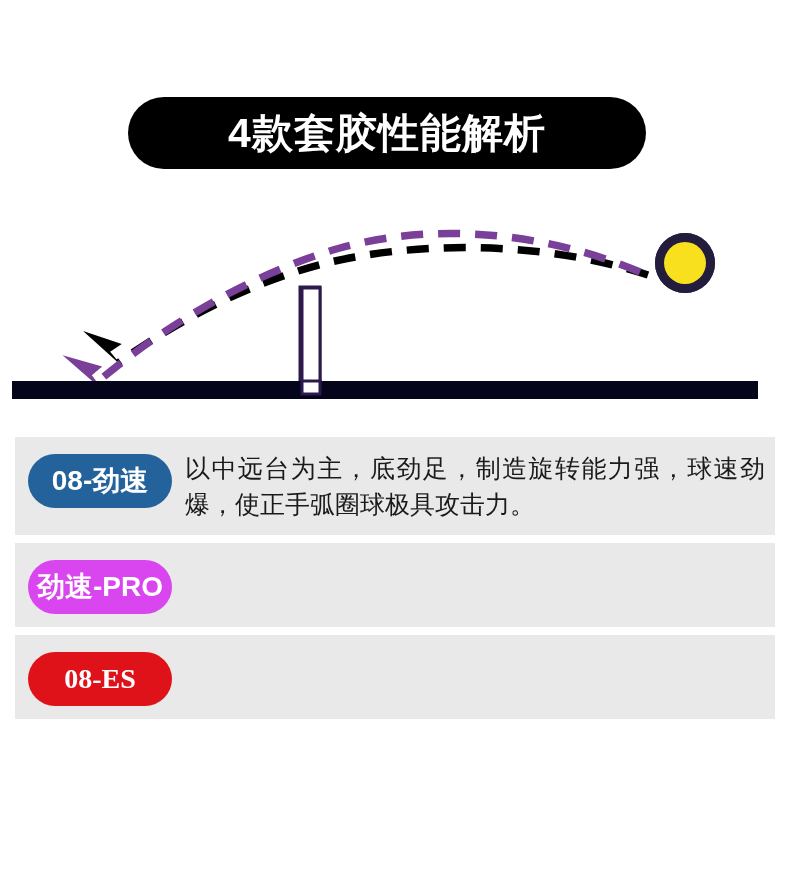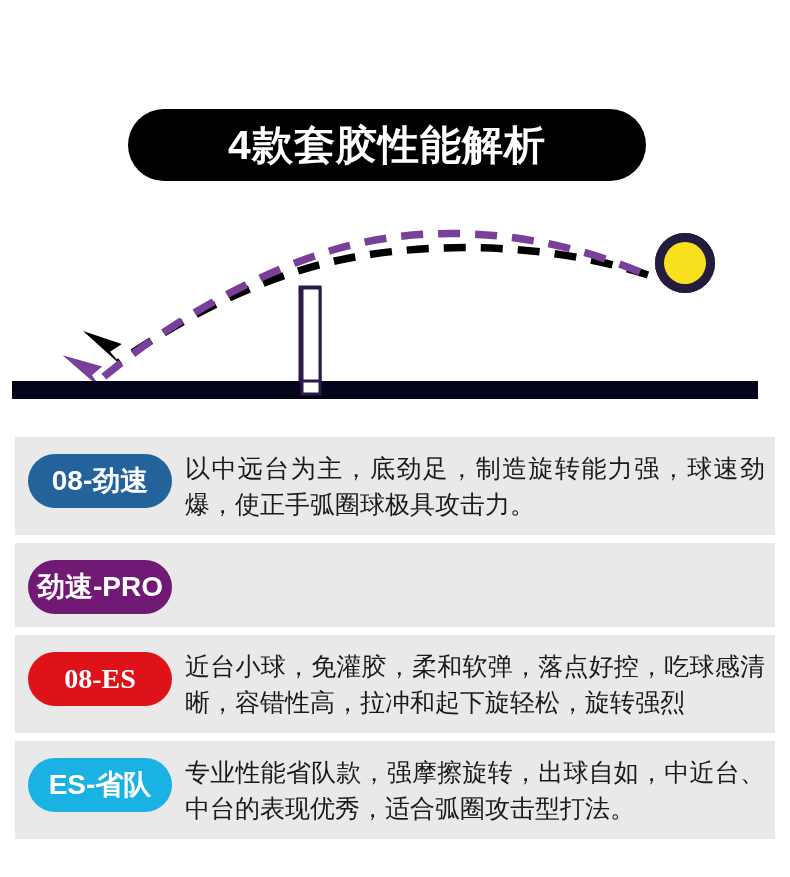--- a/index.html
+++ b/index.html
@@ -27,21 +27,20 @@
     position: absolute;
     left: 128px;
     top: 97px;
     width: 518px;
     height: 72px;
     background: #000000;
     border-radius: 36px;
     display: flex;
     align-items: center;
     justify-content: center;
-    margin-top: 12px;
   }
   #title-text {
     color: #ffffff;
     font-size: 41px;
     font-weight: bold;
     letter-spacing: 1px;
     line-height: 1;
     white-space: nowrap;
   }
 
@@ -88,21 +87,21 @@
     height: 54px;
     border-radius: 27px;
     color: #ffffff;
     font-size: 28px;
     font-weight: bold;
     white-space: nowrap;
     line-height: 1;
     letter-spacing: 0px;
   }
   .badge.b-blue   { background: #24629c; }
-  .badge.b-orange { background: #701a75; }
+  .badge.b-orange { background: #d946ef; }
   .badge.b-red    { background: #e01219; font-family: Liberation Serif, serif; }
   .badge.b-cyan   { background: #1ab2e2; }
 
   .feature-text {
     flex: 1 1 auto;
     color: #1a1a1a;
     font-size: 25px;
     line-height: 36px;
     padding-right: 10px;
     text-align: justify;
@@ -168,23 +167,16 @@
   <div class="feature-row">
     <div class="badge-wrap">
       <span class="badge b-orange">劲速-PRO</span>
     </div>
   </div>
 
   <div class="feature-row">
     <div class="badge-wrap">
       <span class="badge b-red">08-ES</span>
     </div>
-    <div class="feature-text">近台小球，免灌胶，柔和软弹，落点好控，吃球感清晰，容错性高，拉冲和起下旋轻松，旋转强烈</div>
   </div>
 
-  <div class="feature-row">
-    <div class="badge-wrap">
-      <span class="badge b-cyan">ES-省队</span>
-    </div>
-    <div class="feature-text">专业性能省队款，强摩擦旋转，出球自如，中近台、中台的表现优秀，适合弧圈攻击型打法。</div>
-  </div>
 
 </div>
 
 </body></html>

